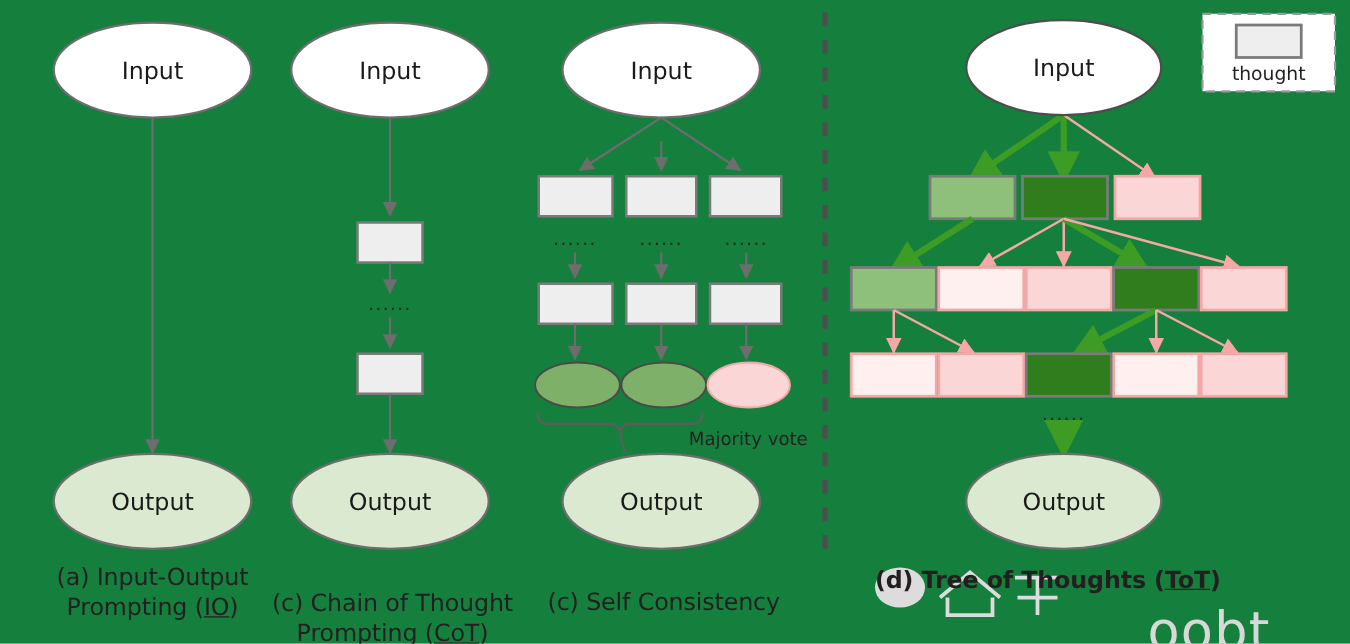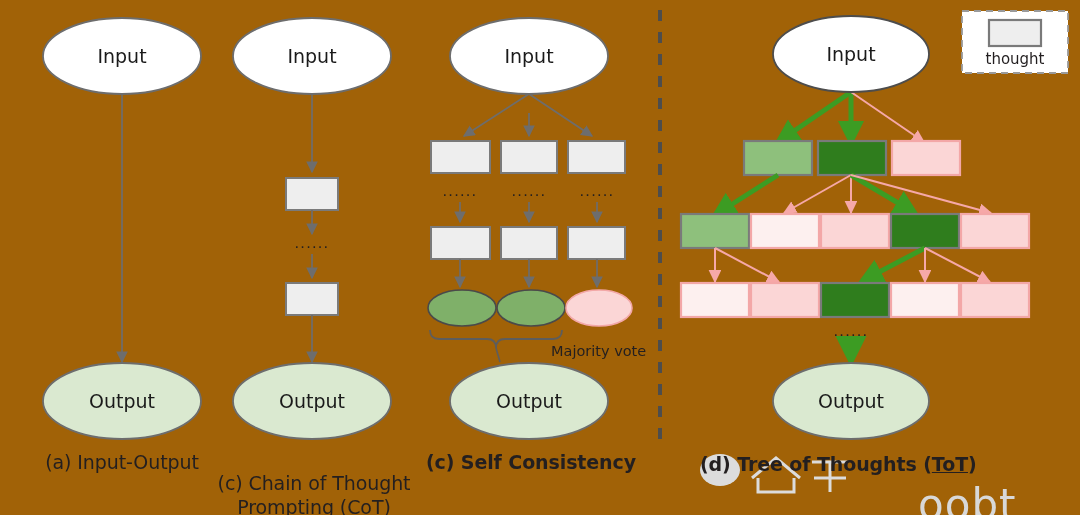--- a/index.html
+++ b/index.html
@@ -12,21 +12,21 @@
     font-family: "DejaVu Sans", "Liberation Sans", sans-serif;
     width: 1080px;
     height: 515px;
     overflow: hidden;
     position: relative;
   }
   #stage {
     position: relative;
     width: 1080px;
     height: 515px;
-    background: #a16207;
+    background: #15803d;
   }
   #stage svg.layer {
     position: absolute;
     left: 0;
     top: 0;
     width: 1080px;
     height: 515px;
   }
   .cap {
     position: absolute;
@@ -219,28 +219,29 @@
         <ellipse cx="30" cy="22" rx="20" ry="16" fill="#dcdcdc" stroke="none"></ellipse>
         <path d="M62,30 L86,10 L110,30 M68,30 L68,44 L104,44 L104,30"></path>
         <path d="M122,14 L158,14 M140,14 L140,44 M124,30 L156,30"></path>
       </g>
     </svg>
   </div>
   <div class="wm wm-text" style="left:918px; top:452px;">oobt</div>
 
   <div class="cap" style="left:8px; top:450px; width:228px;">
     <div>(a) Input-Output</div>
+    <div>Prompting (<u>IO</u>)</div>
   </div>
 
   <div class="cap" style="left:200px; top:450px; width:228px;margin-top:21px;">
     <div>(c) Chain of Thought</div>
     <div>Prompting (<u>CoT</u>)</div>
   </div>
 
-  <div class="cap" style="left:417px; top:450px; width:228px;font-weight:bold;">
+  <div class="cap" style="left:417px; top:470px; width:228px;">
     <div>(c) Self Consistency</div>
   </div>
 
   <div class="cap bold" style="left:700px; top:452px; width:300px; text-align:left;">
     <span>(d) Tree of Thoughts (<u>ToT</u>)</span>
   </div>
 
 </div>
 
 </body></html>

